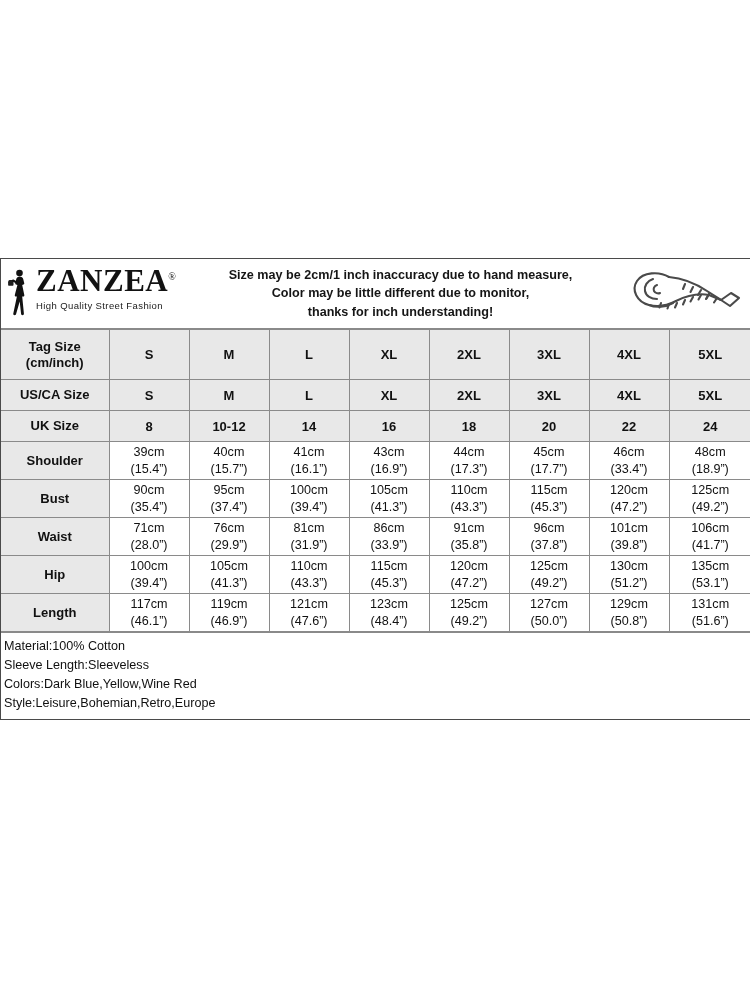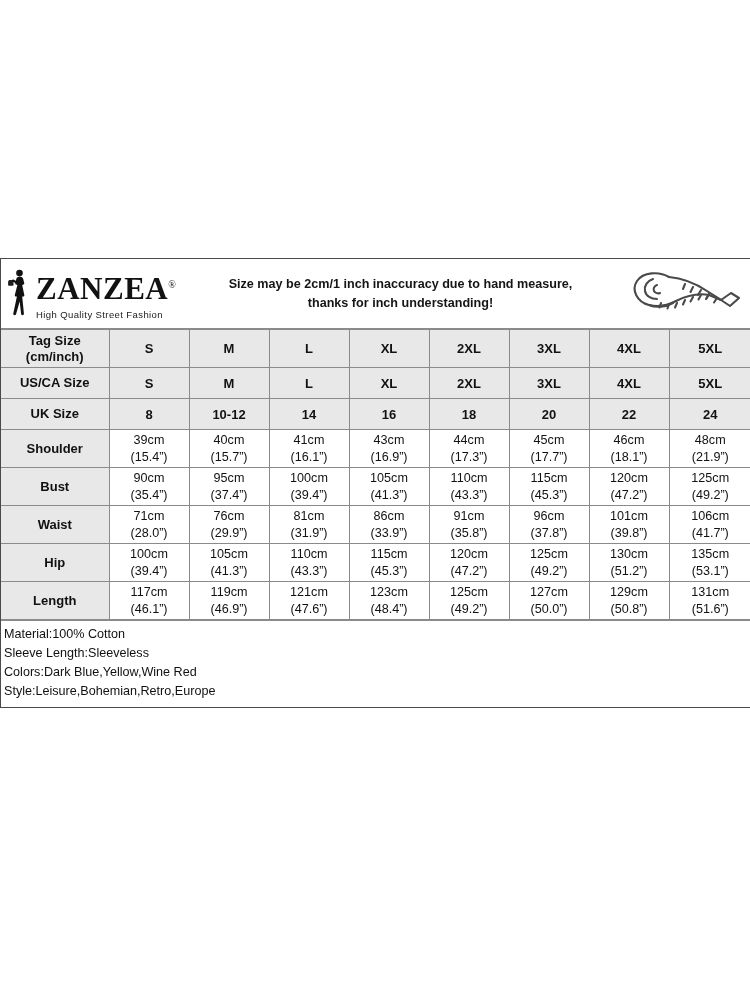--- a/index.html
+++ b/index.html
@@ -32,21 +32,21 @@
     align-items: center;
     height: 70px;
     border-bottom: 1px solid #8a8a8a;
     background: #ffffff;
     box-sizing: border-box;
   }
   .logo-block {
     width: 190px;
     flex: 0 0 190px;
     display: flex;
-    align-items: flex-end;
+    align-items: flex-start;
     padding-left: 6px;
     box-sizing: border-box;
   }
   .logo-figure { flex: 0 0 28px; height: 56px; }
   .logo-text { margin-left: 1px; }
   .logo-word {
     font-family: "Liberation Serif", serif;
     font-size: 31px;
     font-weight: 700;
     letter-spacing: 0.5px;
@@ -122,21 +122,21 @@
   .data-cell {
     background: #ffffff;
     font-size: 12.6px;
     line-height: 1.3;
     font-weight: 400;
     margin-top: 10px;
   }
   .data-cell .cm { display: block; }
   .data-cell .inch { display: block; }
   .r-head { height: 31px; }
-  .r-head-tall { height: 38px; }
+  .r-head-tall { height: 50px; }
   .r-data { height: 38px; }
 
   
   .footer {
     border-top: 1px solid #8a8a8a;
     padding: 4px 0 5px 3px;
     background: #ffffff;
   }
   .footer div {
     font-size: 12.6px;
@@ -164,20 +164,21 @@
         </svg>
       </span>
       <span class="logo-text">
         <span class="logo-word"><span>ZANZEA</span><span class="logo-reg">®</span></span>
         <span class="logo-tag">High Quality Street Fashion</span>
       </span>
     </div>
 
     <div class="banner-note">
       <div>Size may be 2cm/1 inch inaccuracy due to hand measure,</div>
+      <div>Color may be little different due to monitor,</div>
       <div>thanks for inch understanding!</div>
     </div>
 
     <div class="tape-block">
       <svg width="120" height="58" viewBox="0 0 120 58" aria-hidden="true">
         <g fill="none" stroke="#4a4a4a" stroke-width="2.1" stroke-linejoin="round" stroke-linecap="round">
           <path d="M44 12C34 6 18 7 12 16c-6 9 0 21 12 24 9 2.2 19 .2 27-4"></path>
           <path d="M44 12c12 1 26 6 38 14l14 9"></path>
           <path d="M51 36c10-5 22-8 33-6l12 5"></path>
           <path d="M96 35l10-7 8 5-9 8z"></path>
@@ -265,25 +266,25 @@
         <td class="data-cell">
             <span class="cm">44cm</span>
             <span class="inch">(17.3”)</span>
           </td>
         <td class="data-cell">
             <span class="cm">45cm</span>
             <span class="inch">(17.7”)</span>
           </td>
         <td class="data-cell">
             <span class="cm">46cm</span>
-            <span class="inch">(18.1”)</span>
+            <span class="inch">(33.4”)</span>
           </td>
         <td class="data-cell">
             <span class="cm">48cm</span>
-            <span class="inch">(21.9”)</span>
+            <span class="inch">(18.9”)</span>
           </td>
       </tr>
 
       <tr class="r-data">
         <td class="rowlabel">Bust</td>
         <td class="data-cell">
             <span class="cm">90cm</span>
             <span class="inch">(35.4”)</span>
           </td>
         <td class="data-cell">

